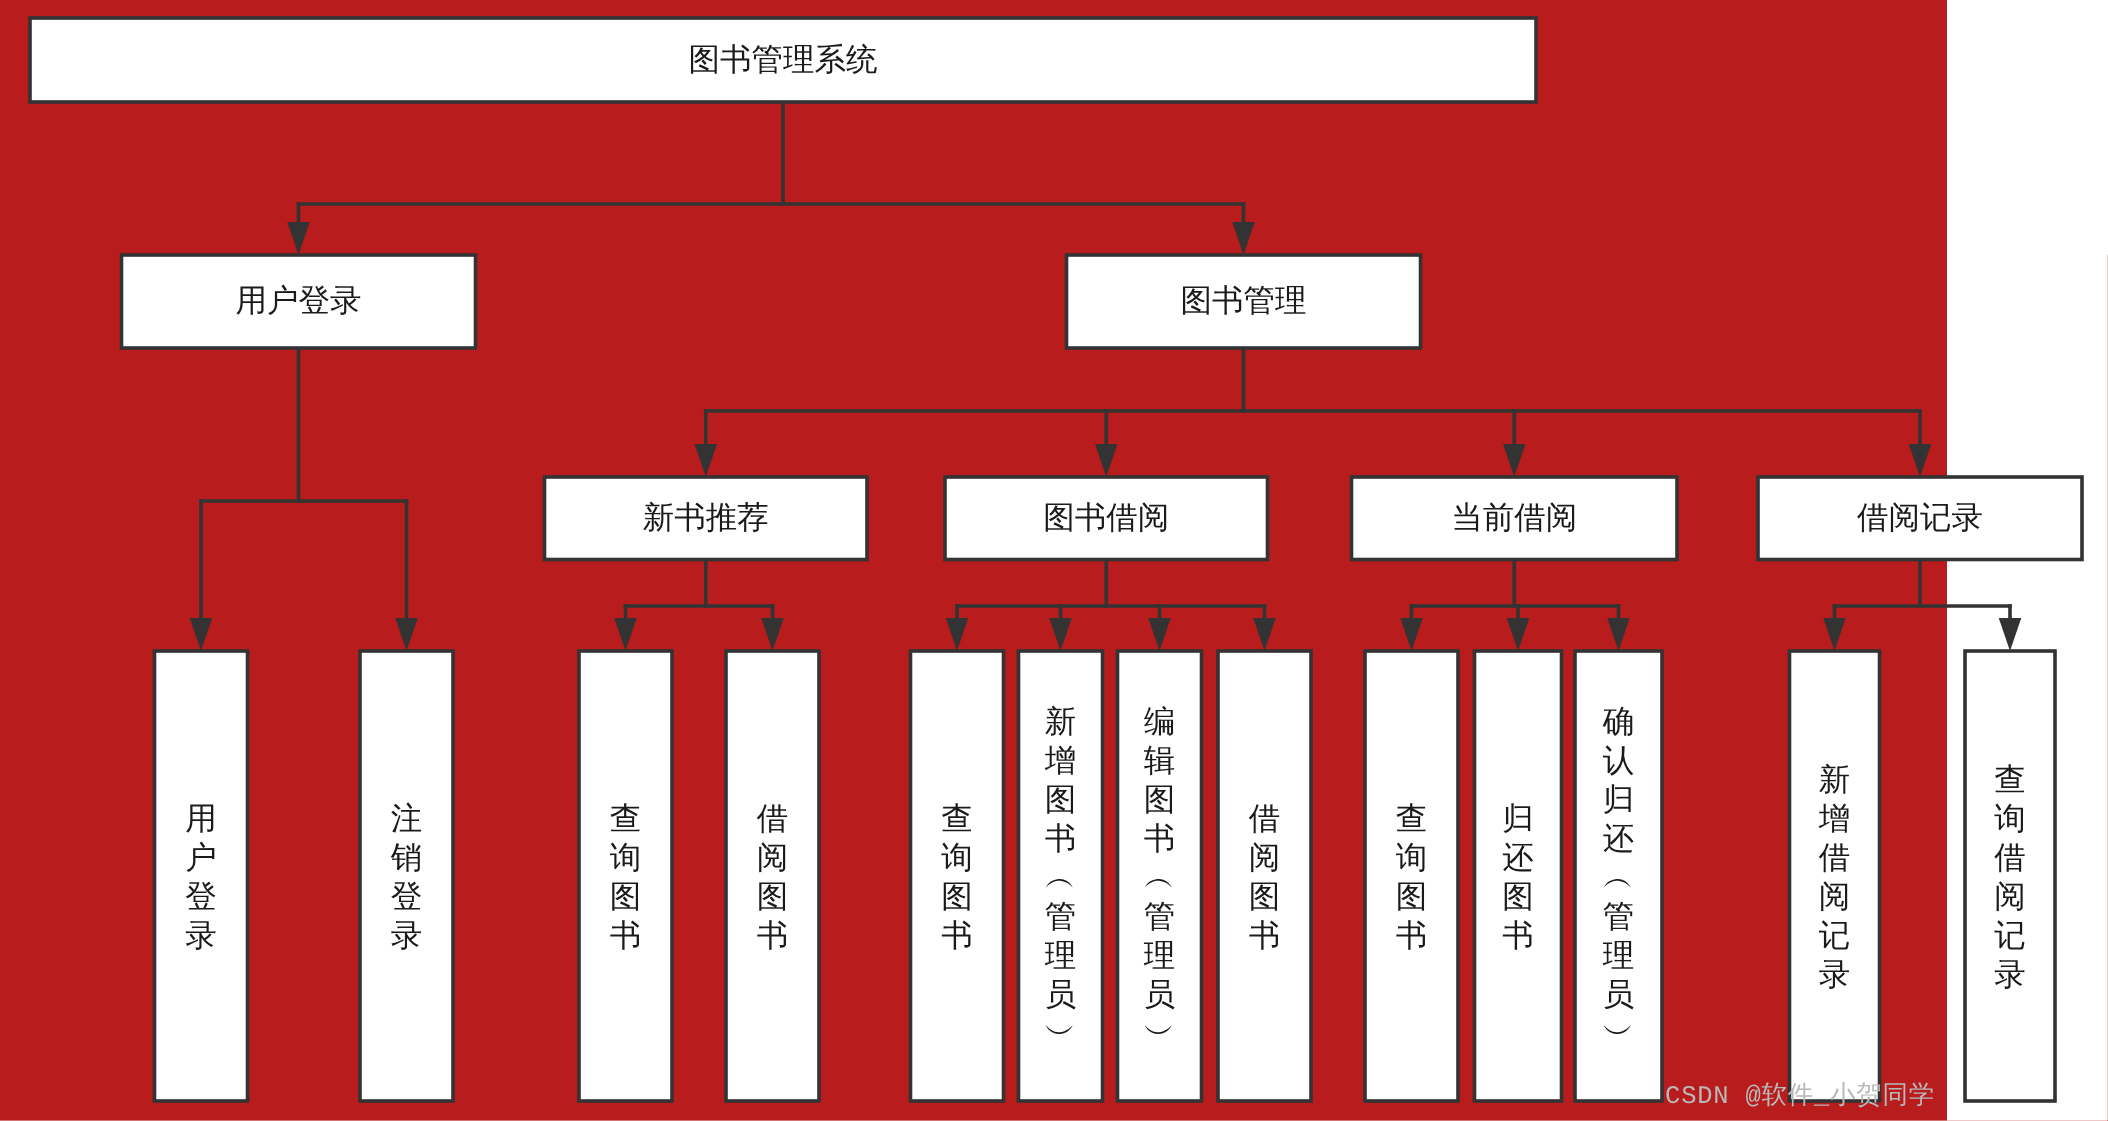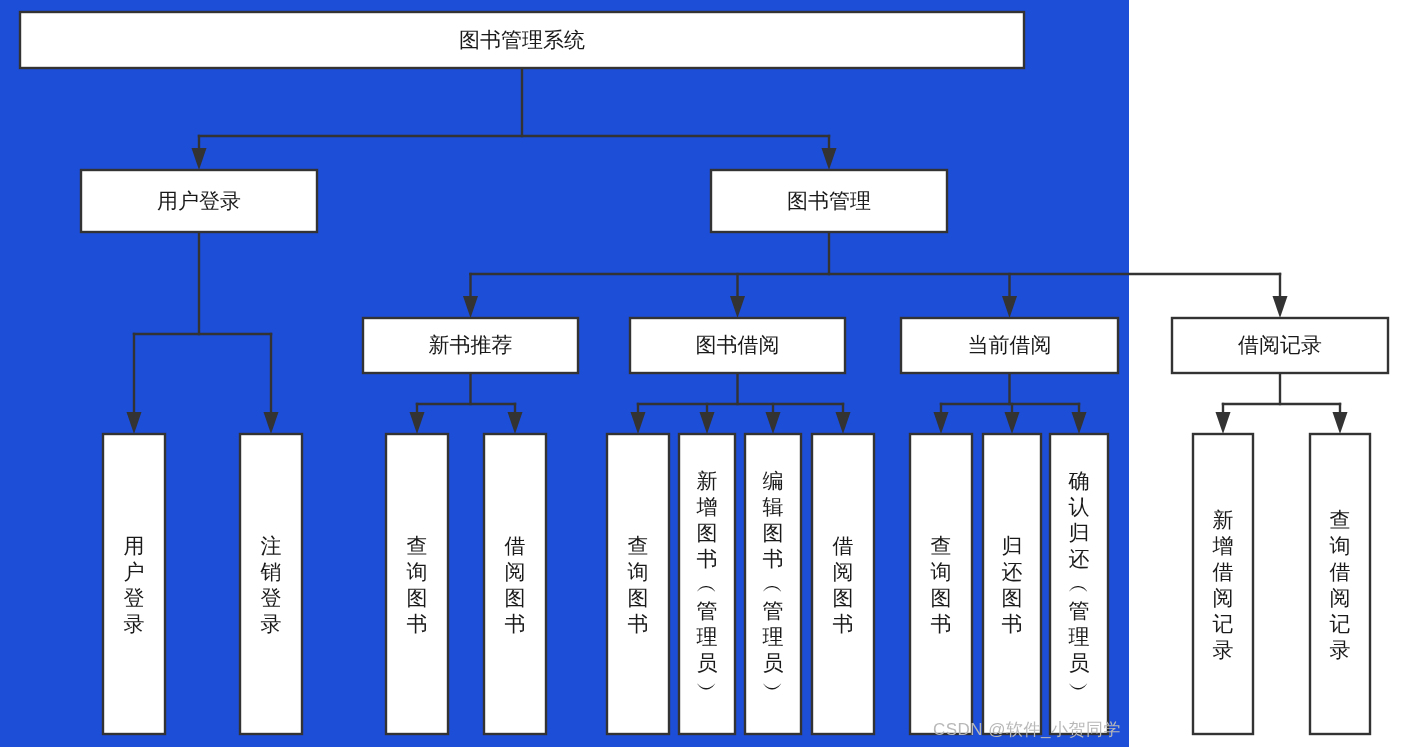--- a/index.html
+++ b/index.html
@@ -9,23 +9,23 @@
   }
   body {
     width: 1405px;
     height: 747px;
     font-family: "Liberation Sans", "DejaVu Sans", sans-serif;
     overflow: hidden;
     position: relative;
   }
   #diagram-root {
     position: relative;
-    width: 1129px;
+    width: 1298px;
     height: 747px;
-    background: #1d4ed8;
+    background: #b91c1c;
   }
   svg#diagram-svg {
     position: absolute;
     left: 0;
     top: 0;
     width: 1405px;
     height: 747px;
     display: block;
   }
   .node-box {
@@ -53,21 +53,21 @@
   .node-label-v {
     font-family: "Liberation Sans", "DejaVu Sans", sans-serif;
     font-size: 21px;
     fill: #1a1a1a;
     text-anchor: middle;
   }
   .watermark {
     position: absolute;
     right: 8px;
     bottom: 6px;
-    font-family: Liberation Sans, sans-serif;
+    font-family: Liberation Mono, monospace;
     font-size: 17px;
     color: #b8b8b8;
     white-space: nowrap;
     letter-spacing: 0.5px;
     user-select: none;
   }
 </style>
 </head>
 <body>
 

